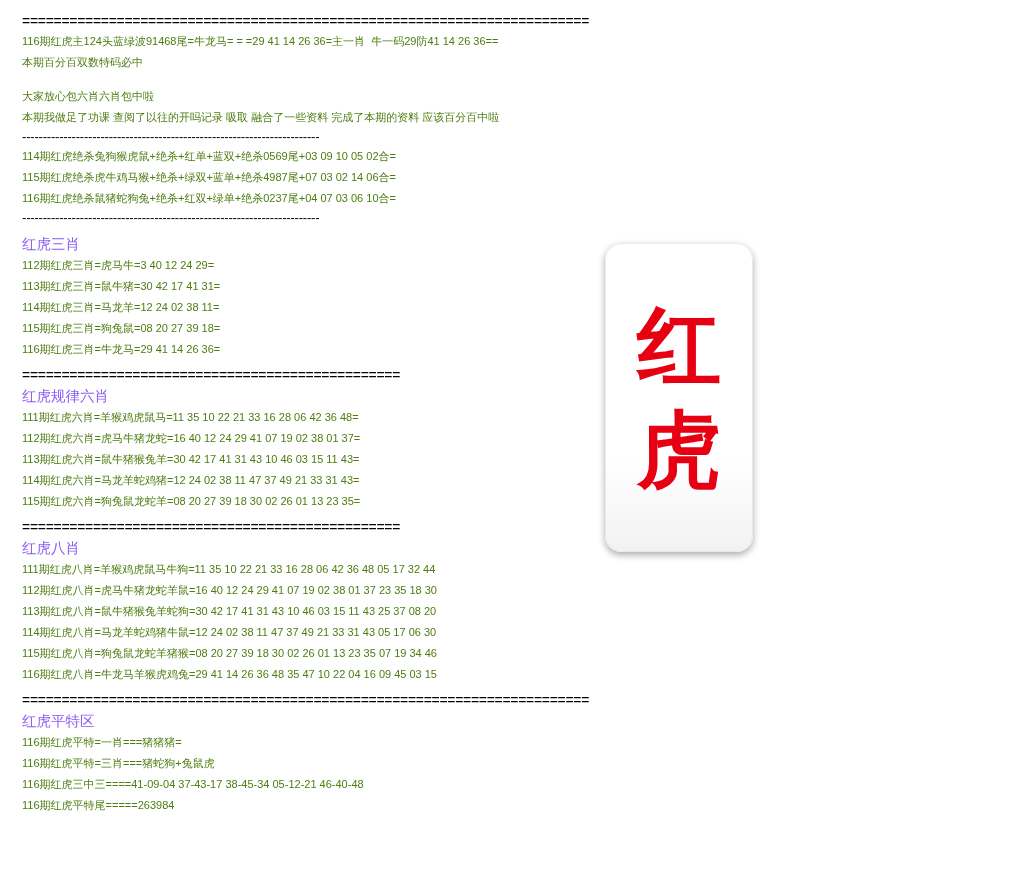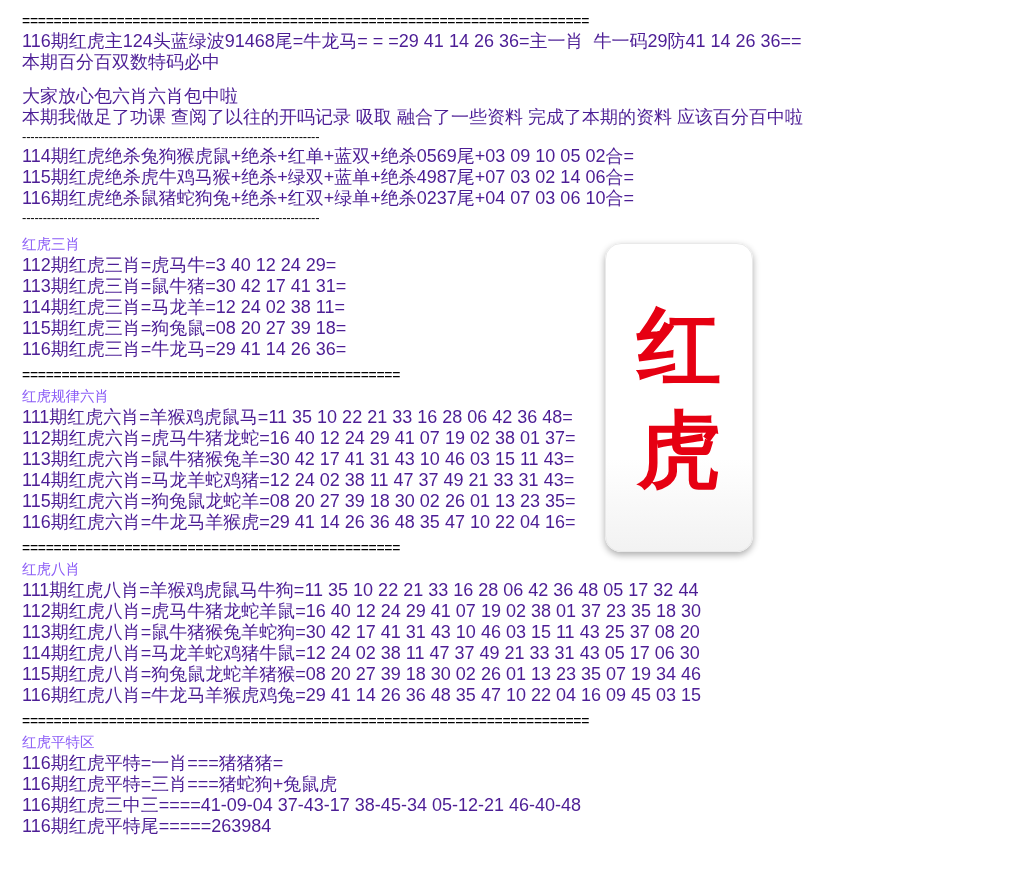--- a/index.html
+++ b/index.html
@@ -20,25 +20,25 @@
     width: 1022px;
     height: 873px;
   }
   .content {
     position: absolute;
     left: 22px;
     top: 12px;
     width: 910px;
   }
   .line {
-    font-size: 18px;
+    font-size: 11px;
     line-height: 21px;
     white-space: pre;
     letter-spacing: 0px;
-    color: #4c1d95;
+    color: #4d7c0f;
   }
   .sep {
     font-size: 14px;
     line-height: 19px;
     white-space: pre;
     color: #000000;
     letter-spacing: -0.3px;
     font-family: "Liberation Sans", sans-serif;
   }
   .dash {
@@ -127,21 +127,20 @@
 
     <div class="small-gap"></div>
     <div class="sep">================================================</div>
 
     <div class="heading">红虎规律六肖</div>
     <div class="line">111期红虎六肖=羊猴鸡虎鼠马=11 35 10 22 21 33 16 28 06 42 36 48=</div>
     <div class="line">112期红虎六肖=虎马牛猪龙蛇=16 40 12 24 29 41 07 19 02 38 01 37=</div>
     <div class="line">113期红虎六肖=鼠牛猪猴兔羊=30 42 17 41 31 43 10 46 03 15 11 43=</div>
     <div class="line">114期红虎六肖=马龙羊蛇鸡猪=12 24 02 38 11 47 37 49 21 33 31 43=</div>
     <div class="line">115期红虎六肖=狗兔鼠龙蛇羊=08 20 27 39 18 30 02 26 01 13 23 35=</div>
-    <div class="line">116期红虎六肖=牛龙马羊猴虎=29 41 14 26 36 48 35 47 10 22 04 16=</div>
 
     <div class="small-gap"></div>
     <div class="sep">================================================</div>
 
     <div class="heading">红虎八肖</div>
     <div class="line">111期红虎八肖=羊猴鸡虎鼠马牛狗=11 35 10 22 21 33 16 28 06 42 36 48 05 17 32 44</div>
     <div class="line">112期红虎八肖=虎马牛猪龙蛇羊鼠=16 40 12 24 29 41 07 19 02 38 01 37 23 35 18 30</div>
     <div class="line">113期红虎八肖=鼠牛猪猴兔羊蛇狗=30 42 17 41 31 43 10 46 03 15 11 43 25 37 08 20</div>
     <div class="line">114期红虎八肖=马龙羊蛇鸡猪牛鼠=12 24 02 38 11 47 37 49 21 33 31 43 05 17 06 30</div>
     <div class="line">115期红虎八肖=狗兔鼠龙蛇羊猪猴=08 20 27 39 18 30 02 26 01 13 23 35 07 19 34 46</div>

